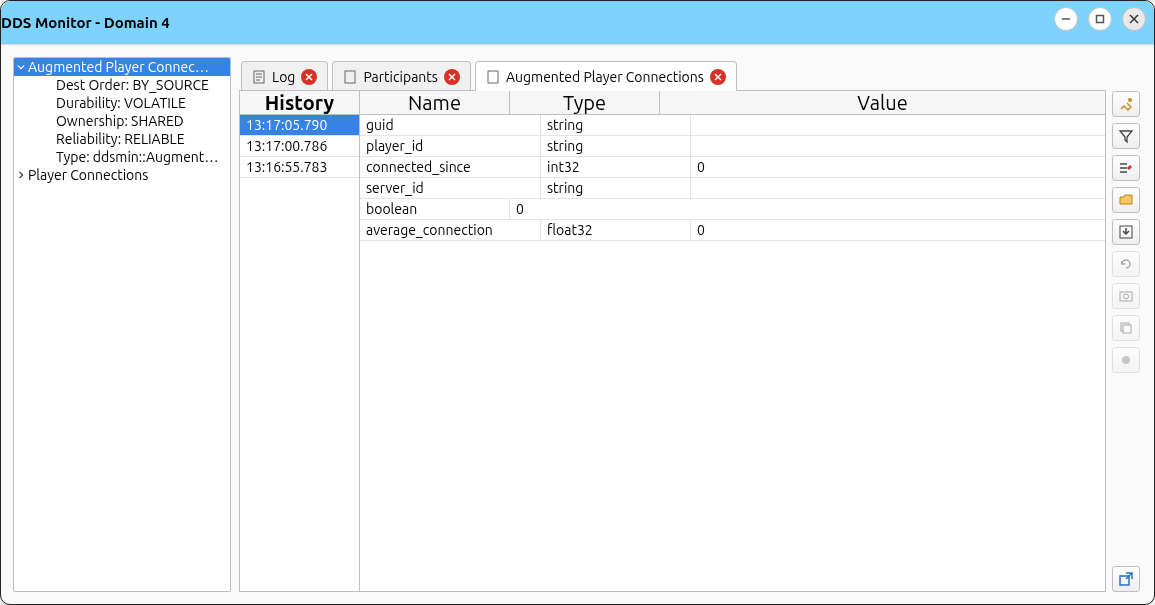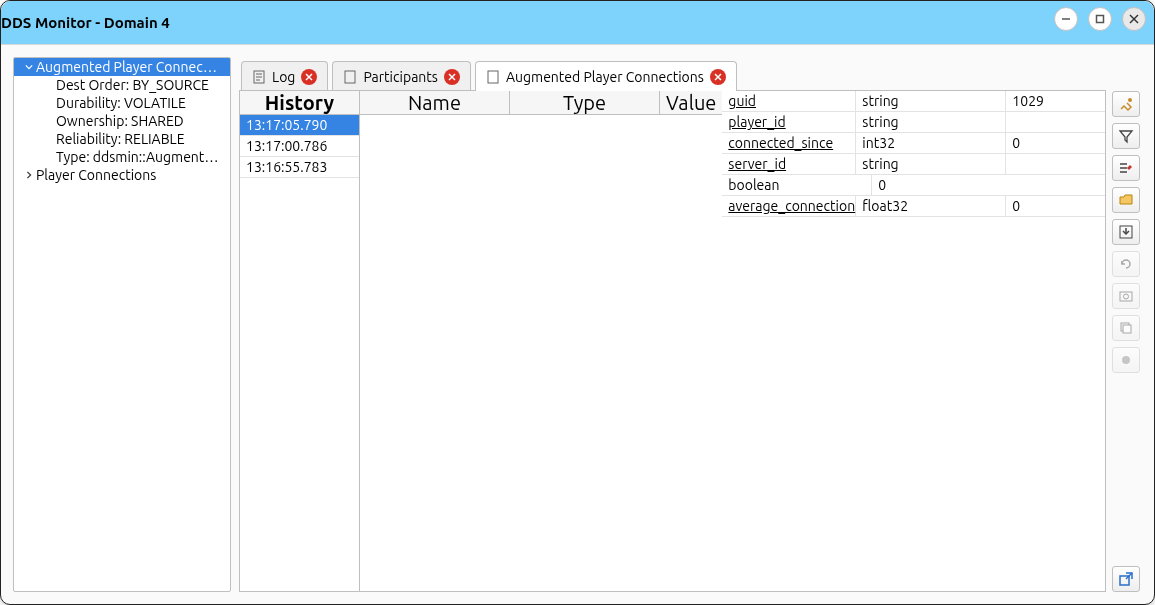--- a/index.html
+++ b/index.html
@@ -18,54 +18,54 @@
 
 
 .sidebar { width: 218px; border: 1px solid #bfbfbf; background: #fff; border-radius: 2px; overflow: hidden; }
 .tree-row { display: flex; align-items: center; height: 18px; padding-left: 4px; white-space: nowrap; overflow: hidden; text-overflow: ellipsis; }
 .tree-row.selected { background: #3584e4; color: #fff; }
 .tree-row.selected .twist svg polyline { stroke: #fff; }
 .tree-row .twist { width: 14px; display: inline-flex; align-items: center; justify-content: center; }
 .tree-row .twist svg { width: 8px; height: 8px; }
 .tree-row .lbl { overflow: hidden; text-overflow: ellipsis; }
 .tree-child { padding-left: 42px; }
-.tree-top { padding-left: 8px; }
+.tree-top { padding-left: 0; }
 
 
 .main { flex: 1; display: flex; min-width: 0; gap: 6px; }
 .content { flex: 1; display: flex; flex-direction: column; min-width: 0; }
 
 
 .tabbar { height: 34px; display: flex; align-items: flex-end; gap: 4px; padding-left: 2px; }
 .tab { height: 30px; border: 1px solid #bfbfbf; border-bottom: none; border-radius: 4px 4px 0 0; background: #f0f0f0; display: flex; align-items: center; padding: 0 10px; gap: 6px; cursor: pointer; }
 .tab.active { background: #fff; position: relative; z-index: 2; }
 .tab-icon { width: 14px; height: 14px; display: inline-flex; }
 .tab-close { width: 16px; height: 16px; border-radius: 50%; background: #d93025; display: inline-flex; align-items: center; justify-content: center; }
 .tab-close svg { width: 8px; height: 8px; }
 .tab span.tl { font-size: 14px; }
 
 
 .panel { flex: 1; border: 1px solid #bfbfbf; background: #fff; margin-top: -1px; display: flex; min-height: 0; }
 .histcol { width: 120px; border-right: 1px solid #bfbfbf; display: flex; flex-direction: column; }
-.detailcol { flex: 1; display: flex; flex-direction: row; min-width: 0; }
+.detailcol { flex: 1; display: flex; flex-direction: column; min-width: 0; }
 
 .gridhdr { display: flex; border-bottom: 1px solid #bfbfbf; background: #f6f6f6; height: 24px; }
 .gridhdr .hc { border-right: 1px solid #bfbfbf; display: flex; align-items: center; padding: 0 6px; font-size: 20px; justify-content: center; }
 .gridhdr .hc:last-child { border-right: none; }
 .histcol .gridhdr .hc { flex: 1; font-weight: 700; }
 .detailcol .gridhdr .hc.name { width: 150px; }
 .detailcol .gridhdr .hc.type { width: 150px; }
 .detailcol .gridhdr .hc.value { flex: 1; }
 
 .gridbody { flex: 1; overflow: auto; }
 .grow { display: flex; border-bottom: 1px solid #e3e3e3; height: 21px; align-items: center; }
 .histcol .grow { padding: 8px 6px; }
 .histcol .grow.selected { background: #3584e4; color: #fff; }
 .detailcol .grow .gc { border-right: 1px solid #e3e3e3; padding: 0 6px; height: 100%; display: flex; align-items: center; }
-.detailcol .grow .gc.name { width: 134px; text-decoration: underline; }
+.detailcol .grow .gc.name { width: 181px; }
 .detailcol .grow .gc.type { width: 150px; }
 .detailcol .grow .gc.value { flex: 1; border-right: none; }
 
 
 .righttools { width: 30px; display: flex; flex-direction: column; gap: 6px; padding-top: 34px; }
 .tool { width: 28px; height: 26px; border: 1px solid #bfbfbf; border-radius: 3px; background: linear-gradient(#fff,#eee); display: flex; align-items: center; justify-content: center; cursor: pointer; }
 .tool.disabled { opacity: .45; cursor: default; }
 .tool svg { width: 16px; height: 16px; }
 .righttools .spacer { flex: 1; }
 </style>
@@ -195,21 +195,20 @@
           <div class="detailcol">
             <div class="gridhdr">
               <div class="hc name">Name</div>
               <div class="hc type">Type</div>
               <div class="hc value">Value</div>
             </div>
             <div class="gridbody" id="detailbody">
                 <div class="grow">
                   <div class="gc name">guid</div>
                   <div class="gc type">string</div>
-                  <div class="gc value">1029</div>
                 </div>
                 <div class="grow">
                   <div class="gc name">player_id</div>
                   <div class="gc type">string</div>
                   <div class="gc value"></div>
                 </div>
                 <div class="grow">
                   <div class="gc name">connected_since</div>
                   <div class="gc type">int32</div>
                   <div class="gc value">0</div>

